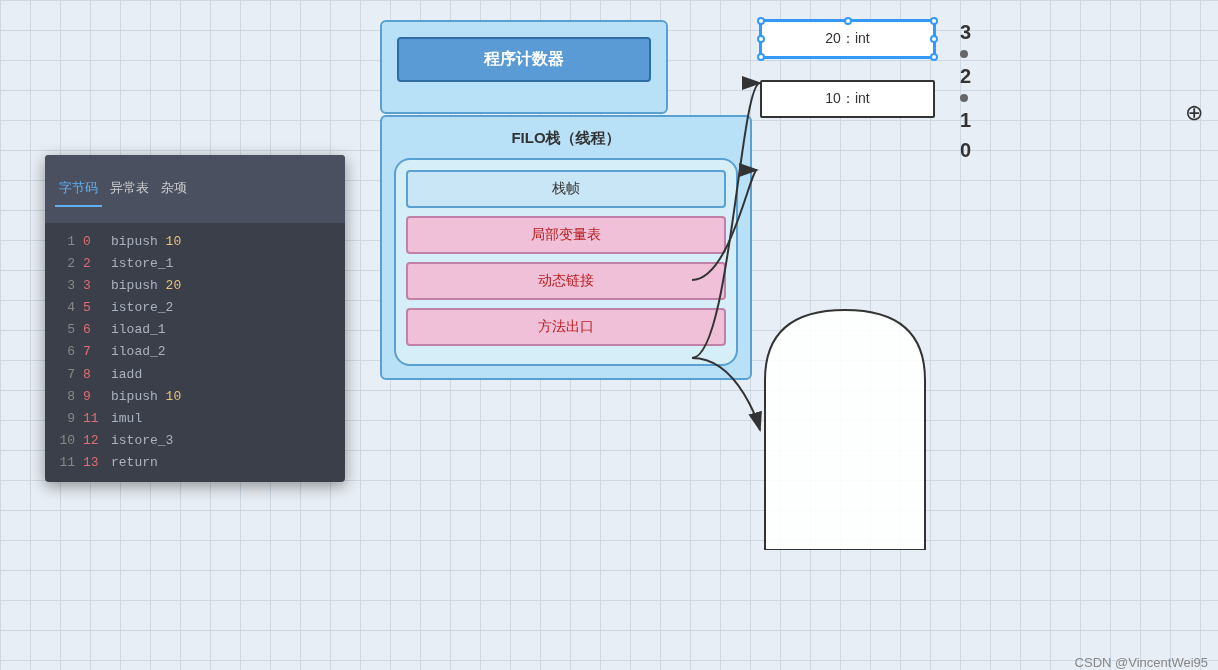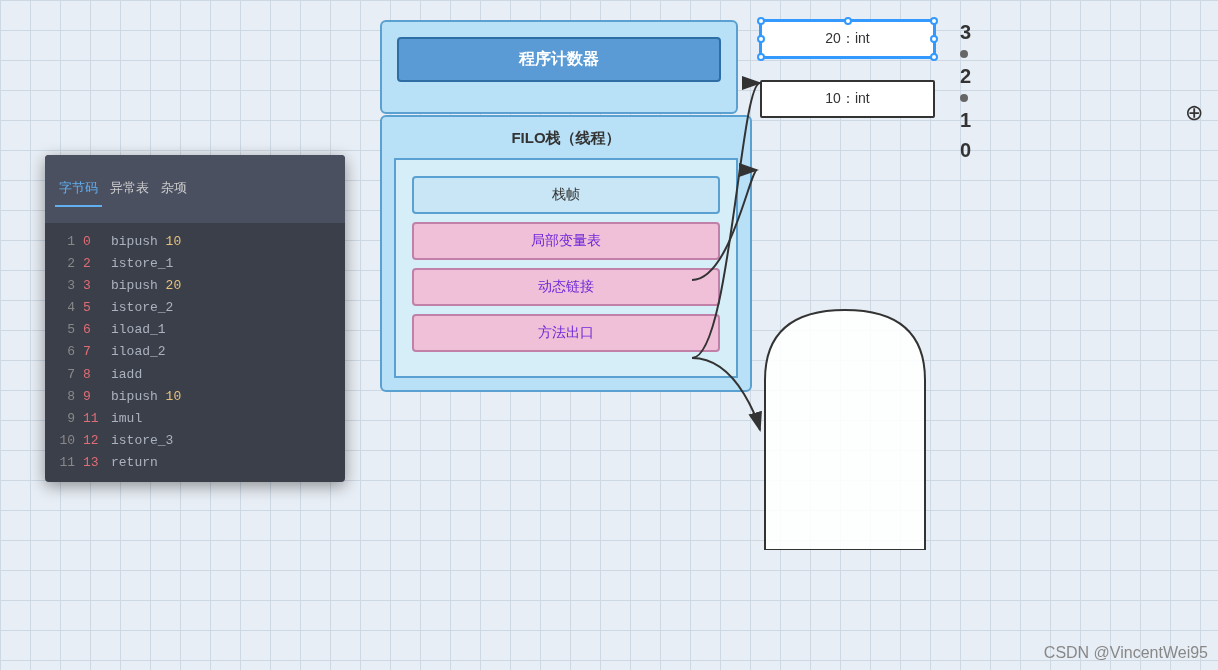--- a/index.html
+++ b/index.html
@@ -93,21 +93,21 @@
 
     .instruction .num-arg {
       color: #e5c07b;
     }
 
     
     .jvm-outer {
       position: absolute;
       top: 20px;
       left: 380px;
-      width: 358px;
+      width: 288px;
       background: #b8e0f7;
       border: 2px solid #5aa0d0;
       border-radius: 6px;
       padding: 15px;
       z-index: 2;
     }
 
     .pc-box {
       background: #5b9bd5;
       border: 2px solid #2f6ea5;
@@ -137,42 +137,42 @@
       text-align: center;
       color: #333;
       font-size: 15px;
       font-weight: bold;
       margin-bottom: 10px;
     }
 
     .filo-inner {
       background: #d6eef8;
       border: 2px solid #5aa0d0;
-      border-radius: 0;
-      padding: 16px;
+      border-radius: 16px;
+      padding: 10px;
     }
 
     .frame-box {
       background: #c8e6f5;
       border: 2px solid #5aa0d0;
       border-radius: 4px;
       text-align: center;
       padding: 8px 0;
       color: #333;
       font-size: 14px;
       margin-bottom: 8px;
     }
 
     .stack-section {
       background: #f0c0d8;
       border: 2px solid #c080a8;
       border-radius: 4px;
       text-align: center;
       padding: 8px 0;
-      color: #6d28d9;
+      color: #b91c1c;
       font-size: 14px;
       margin-bottom: 8px;
     }
 
     
     .right-panel {
       position: absolute;
       top: 20px;
       left: 760px;
       width: 175px;
@@ -276,23 +276,23 @@
       top: 0; left: 0;
       width: 1218px;
       height: 670px;
       z-index: 3;
       pointer-events: none;
     }
 
     
     .watermark {
       position: absolute;
-      bottom: 8px;
+      bottom: 0;
       right: 10px;
-      font-size: 16px;
+      font-size: 13px;
       color: #888;
       z-index: 10;
       margin-left: 40px;
     }
   </style>
 </head>
 <body>
 
 <div class="grid-bg"></div>
 

